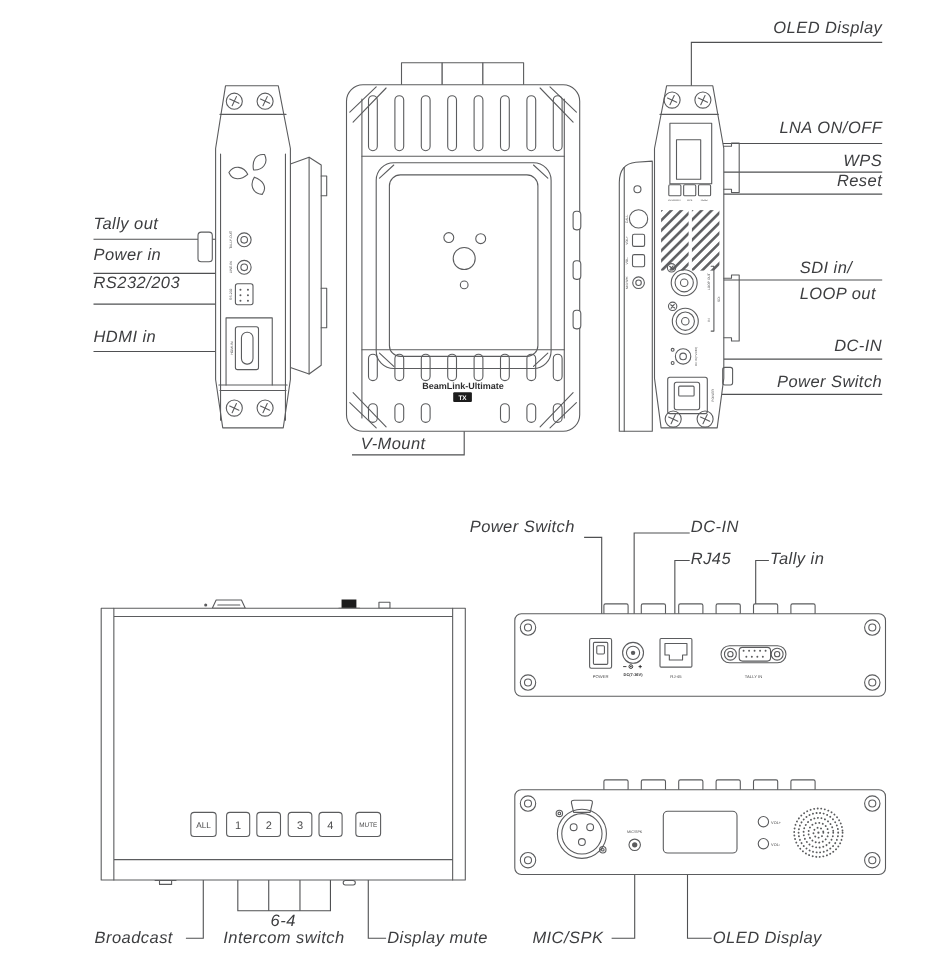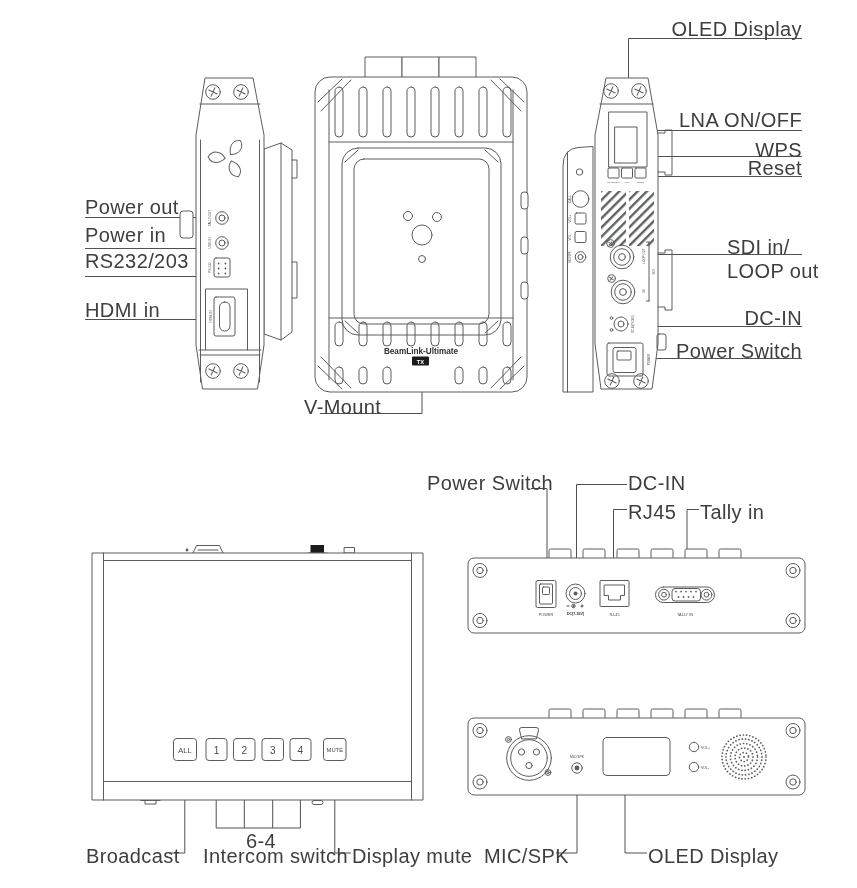--- a/index.html
+++ b/index.html
@@ -11,22 +11,22 @@
   .ln  { fill:none; stroke:#5b5c5e; stroke-width:1; stroke-linejoin:round; stroke-linecap:round; }
   .lnw { fill:#ffffff; stroke:#5b5c5e; stroke-width:1; stroke-linejoin:round; }
   .ld  { fill:none; stroke:#4f5052; stroke-width:1; stroke-linecap:butt; }
   .t   { font-family:"Liberation Sans", sans-serif; fill:#4a4a4b; stroke:none; }
   .tb  { font-weight:bold; fill:#2e2e2f; }
   .tw  { fill:#ffffff; }
   .dotf{ fill:#5b5c5e; stroke:none; }
   .blk { fill:#1c1c1c; stroke:none; }
   .ring{ fill:none; stroke:#5b5c5e; stroke-width:1.7; stroke-dasharray:0.1 3.2; stroke-linecap:round; }
   .callout {
-    position:absolute; font-size:20px; letter-spacing:0.4px; line-height:1.1;
-    color:#3d3e40; white-space:nowrap;
+    position:absolute; font-size:15px; letter-spacing:0.4px; line-height:1.1;
+    color:#3d3e40; white-space:nowrap;font-style:italic;
   }
   .callout.r { text-align:right; }
 </style>
 </head>
 <body>
 
 <div class="canvas">
 
 <svg class="draw" width="857" height="888" viewBox="0 0 857 888">
   <defs>
@@ -391,34 +391,34 @@
       <circle class="dotf" cx="744" cy="757" r="1"></circle>
       <circle class="ring" cx="744" cy="757" r="4.5"></circle>
           <circle class="ring" cx="744" cy="757" r="9"></circle>
       <circle class="ring" cx="744" cy="757" r="13.5"></circle>
           <circle class="ring" cx="744" cy="757" r="18"></circle>
       <circle class="ring" cx="744" cy="757" r="22"></circle>
     </g>
   </g>
 </svg>
 
-<div class="callout" style="left:85px; top:196px">Power out</div>
+<div class="callout" style="left:85px; top:196px">Tally out</div>
 <div class="callout" style="left:85px; top:224px">Power in</div>
 <div class="callout" style="left:85px; top:250px">RS232/203</div>
 <div class="callout" style="left:85px; top:299px">HDMI in</div>
 
 <div class="callout r" style="right:55px; top:18px">OLED Display</div>
 <div class="callout r" style="right:55px; top:109px">LNA ON/OFF</div>
 <div class="callout r" style="right:55px; top:139px">WPS</div>
 <div class="callout r" style="right:55px; top:157px">Reset</div>
 <div class="callout" style="left:727px; top:236px">SDI in/</div>
 <div class="callout" style="left:727px; top:260px">LOOP out</div>
 <div class="callout r" style="right:55px; top:307px">DC-IN</div>
 <div class="callout r" style="right:55px; top:340px">Power Switch</div>
-<div class="callout" style="left:304px; top:396px">V-Mount</div>
+<div class="callout" style="left:328px; top:396px">V-Mount</div>
 
 <div class="callout" style="left:86px;  top:845px">Broadcast</div>
 <div class="callout" style="left:246px; top:830px">6-4</div>
 <div class="callout" style="left:203px; top:845px">Intercom switch</div>
 <div class="callout" style="left:352px; top:845px">Display mute</div>
 
 <div class="callout" style="left:427px; top:472px">Power Switch</div>
 <div class="callout" style="left:628px; top:472px">DC-IN</div>
 <div class="callout" style="left:628px; top:501px">RJ45</div>
 <div class="callout" style="left:700px; top:501px">Tally in</div>

